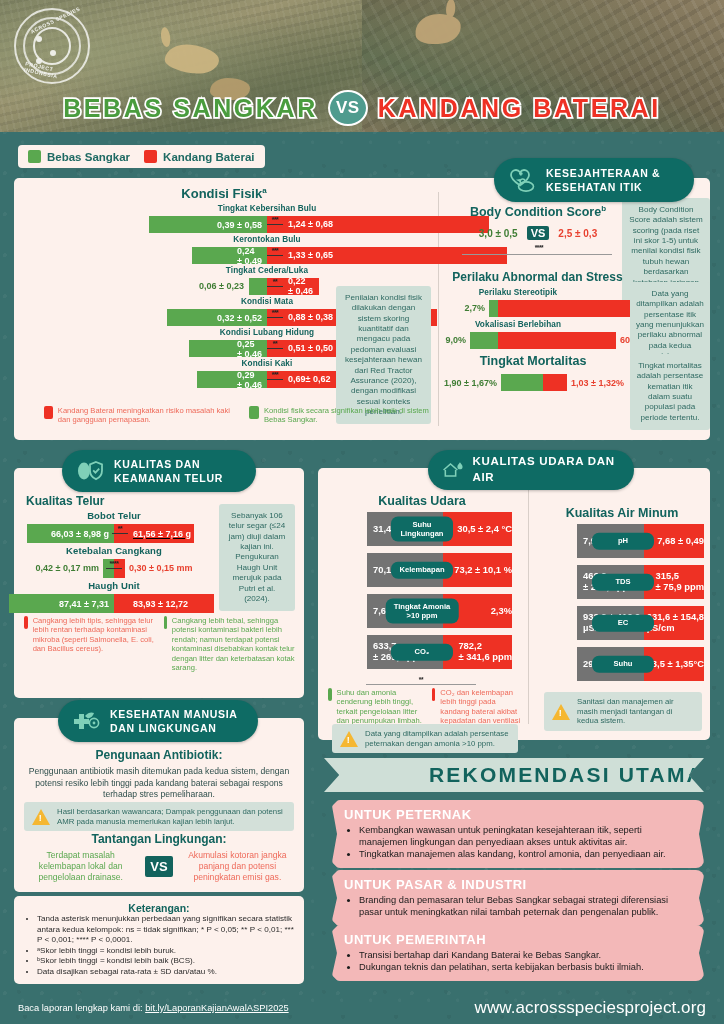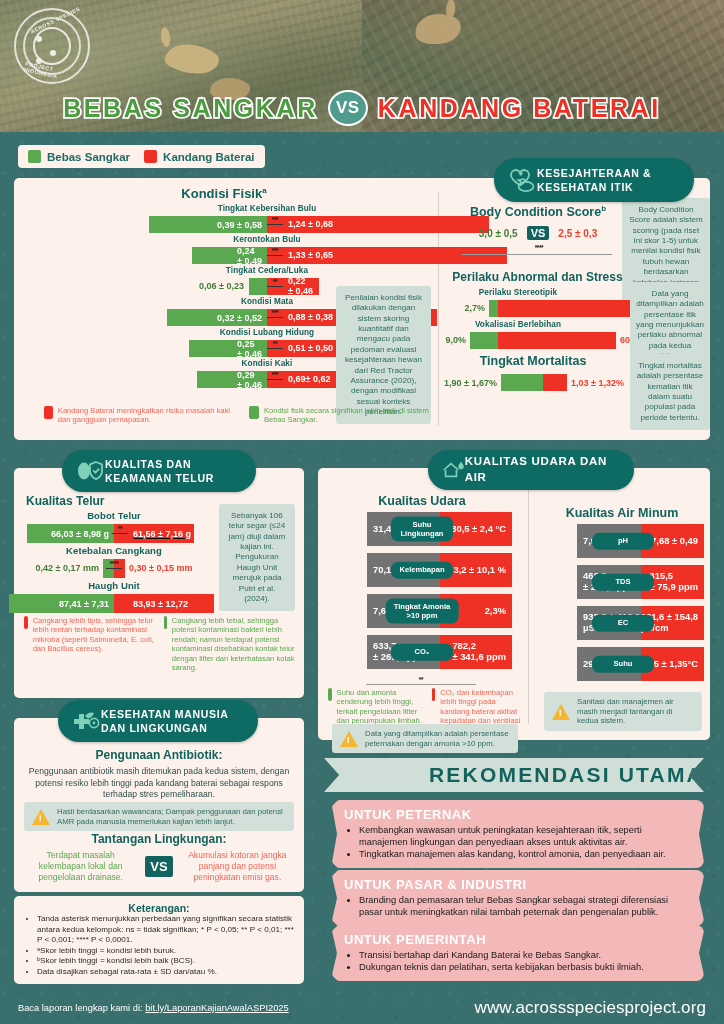--- a/index.html
+++ b/index.html
@@ -62,21 +62,21 @@
   .legendbar{ position:absolute; left:18px; top:145px; background:#fdf1ec; border-radius:4px;
     padding:5px 10px; display:flex; gap:14px; align-items:center; z-index:6;}
   .legendbar .it{ display:flex; align-items:center; gap:6px; font-size:11.5px; font-weight:bold;}
   .sw{ width:13px; height:13px; border-radius:2px; display:inline-block;}
   .sw.g{ background:#5aa84f;} .sw.r{ background:#ee3124;}
   .legendbar .gtxt{ color:#1f6a63;} .legendbar .rtxt{ color:#1f6a63;}
 
   .card{ position:absolute; background:#fdf1ec; border-radius:5px; }
 
   .pill{ position:absolute; background:#0e6b64; border-radius:22px; color:#fff;
-    display:flex; align-items:center; padding:7px 17px 7px 13px; z-index:8;
+    display:flex; align-items:center; gap:9px; padding:7px 17px 7px 13px; z-index:8;
     box-shadow:0 1px 3px rgba(0,0,0,.25); }
   .pill .ptxt{ font-size:10.5px; font-weight:bold; letter-spacing:.7px; line-height:1.35; }
   .pill svg{ display:block; }
 
   .secttl{ text-align:center; font-size:13px; font-weight:bold; color:#12635d; }
   .subttl{ font-size:11.5px; font-weight:bold; color:#12635d; }
   .barlabel{ font-size:8.2px; color:#12635d; text-align:center; font-weight:600; letter-spacing:.1px;}
   .val{ font-size:9px; font-weight:bold; white-space:nowrap; }
   .val.out-g{ color:#3f7d34; } .val.out-r{ color:#e8412f; }
   .bar{ height:17px; display:flex; align-items:center; }
@@ -98,21 +98,21 @@
   .warn .tri{ width:0;height:0;border-left:9px solid transparent;border-right:9px solid transparent;
     border-bottom:16px solid #f5b731; position:relative; flex:0 0 auto;}
   .warn .tri:after{ content:"!"; position:absolute; left:-2.2px; top:4px; font-size:9px; font-weight:bold; color:#fff;}
   .warn .wt{ font-size:7.8px; color:#2f6a62; line-height:1.25;}
 
   .divider{ position:absolute; background:#d9cfc9; }
 
   
   .cbar{ position:relative; display:flex; height:34px; margin-bottom:7px; }
   .cbar .lf{ background:#737373; flex:1; display:flex; align-items:center; justify-content:flex-start; padding-left:6px;margin-left:35px;}
-  .cbar .rt{ background:#ee3124; flex:1; display:flex; align-items:center; justify-content:flex-end; padding-right:6px;}
+  .cbar .rt{ background:#ee3124; flex:1; display:flex; align-items:center; justify-content:flex-end; }
   .cbar .lf span,.cbar .rt span{ color:#fff; font-size:9.4px; font-weight:bold; line-height:1.12; }
   .cbar .cap{ position:absolute; left:50%; top:50%; transform:translate(-50%,-50%);
     background:#0e6b64; color:#fff; border-radius:7px; padding:4px 8px; font-size:7.6px;
     font-weight:bold; text-align:center; line-height:1.12; min-width:62px; z-index:2; }
 
   
   .recban{ position:absolute; background:#cfdfd7; color:#12635d; font-weight:bold;
     font-size:21px; letter-spacing:2.2px; text-align:right; line-height:34px;
     clip-path:polygon(0 0,100% 0,96% 50%,100% 100%,0 100%,4% 50%); }
   .recbox{ position:absolute; background:#f3b8b8; border-radius:8px; padding:7px 12px 8px;

